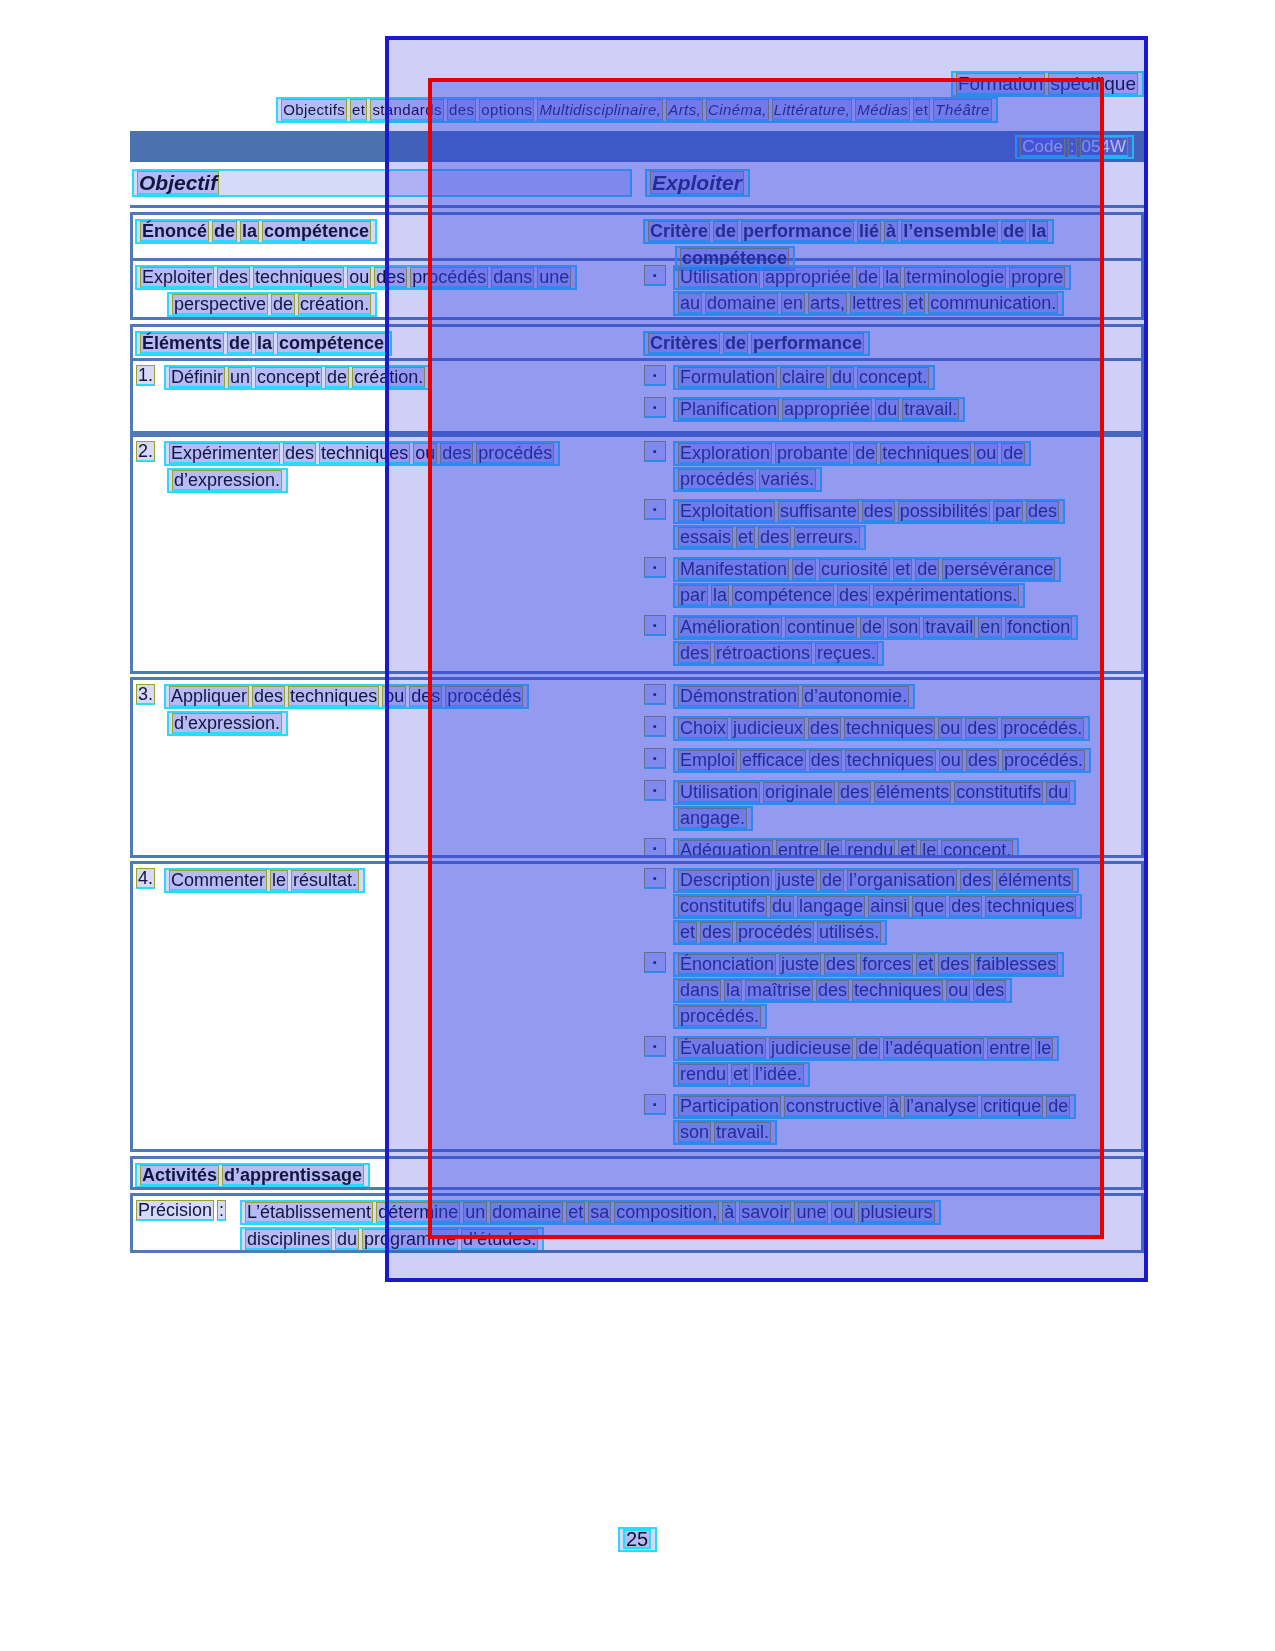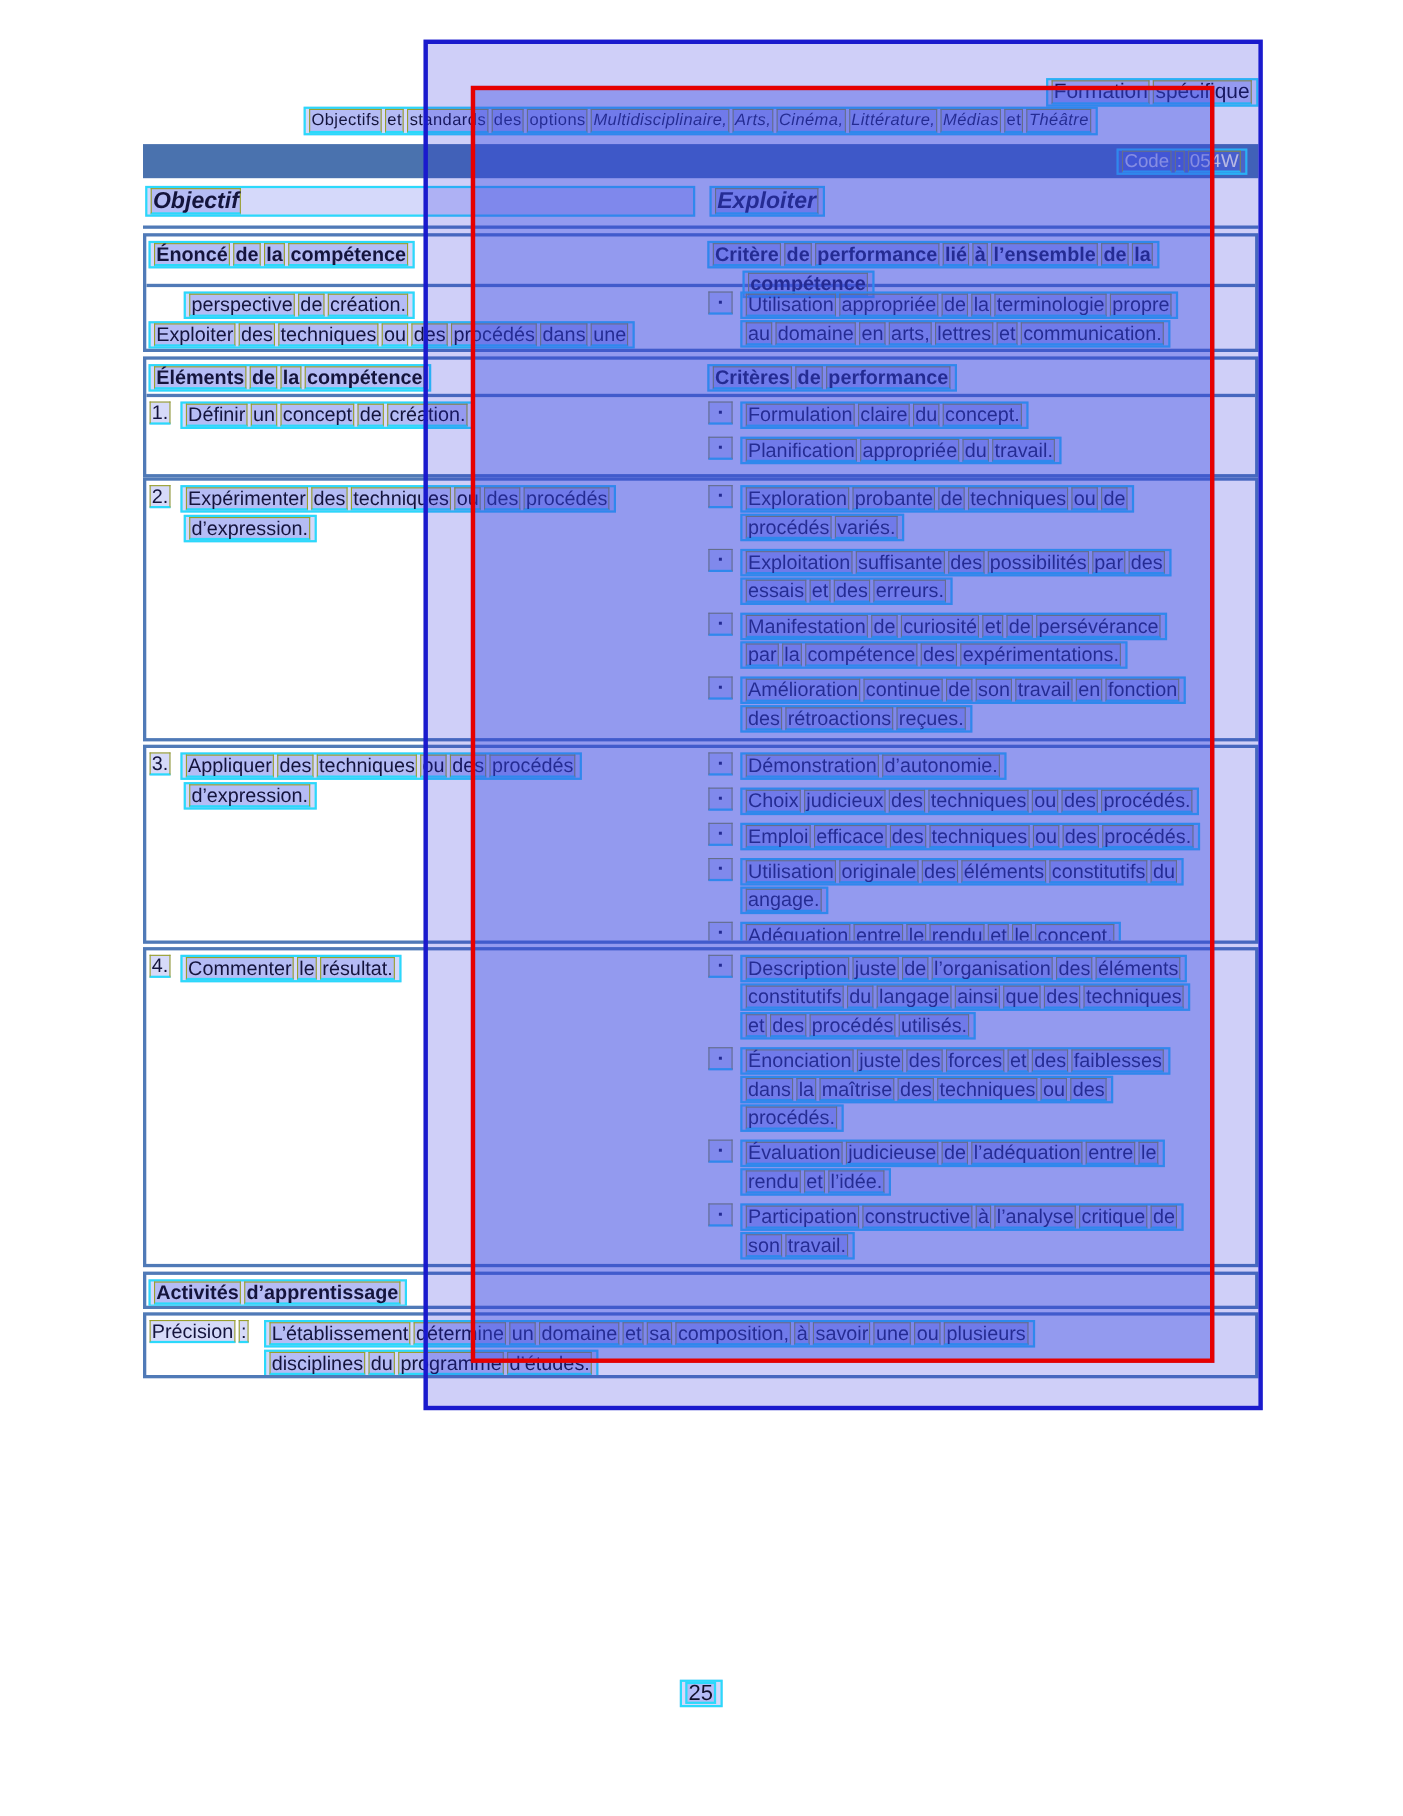--- a/index.html
+++ b/index.html
@@ -122,24 +122,24 @@
             <div class="line bold"><span class="w">Critère</span><span class="w">de</span><span class="w">performance</span><span class="w">lié</span><span class="w">à</span><span class="w">l’ensemble</span><span class="w">de</span><span class="w">la</span></div>
           </div>
           <div class="lrow">
             <div class="line cont bold"><span class="w">compétence</span></div>
           </div>
         </div>
     </div>
     <div class="trow">
       <div class="lcell">
           <div class="lrow">
+            <div class="line"><span class="w">Exploiter</span><span class="w">des</span><span class="w">techniques</span><span class="w">ou</span><span class="w">des</span><span class="w">procédés</span><span class="w">dans</span><span class="w">une</span></div>
+          </div>
+          <div class="lrow">
             <div class="line cont "><span class="w">perspective</span><span class="w">de</span><span class="w">création.</span></div>
-          </div>
-          <div class="lrow">
-            <div class="line"><span class="w">Exploiter</span><span class="w">des</span><span class="w">techniques</span><span class="w">ou</span><span class="w">des</span><span class="w">procédés</span><span class="w">dans</span><span class="w">une</span></div>
           </div>
         </div>
       <div class="rcell">
           <div class="bitem">
             <span class="w bullet">▪</span>
             <div class="blines">
               <div class="line"><span class="w">Utilisation</span><span class="w">appropriée</span><span class="w">de</span><span class="w">la</span><span class="w">terminologie</span><span class="w">propre</span></div>
               <div class="line"><span class="w">au</span><span class="w">domaine</span><span class="w">en</span><span class="w">arts,</span><span class="w">lettres</span><span class="w">et</span><span class="w">communication.</span></div>
             </div>
           </div>

